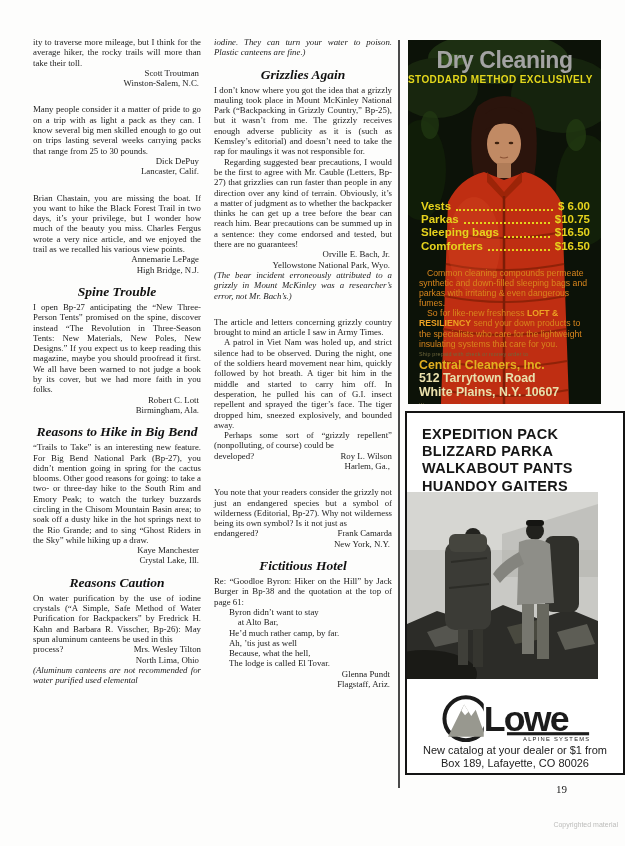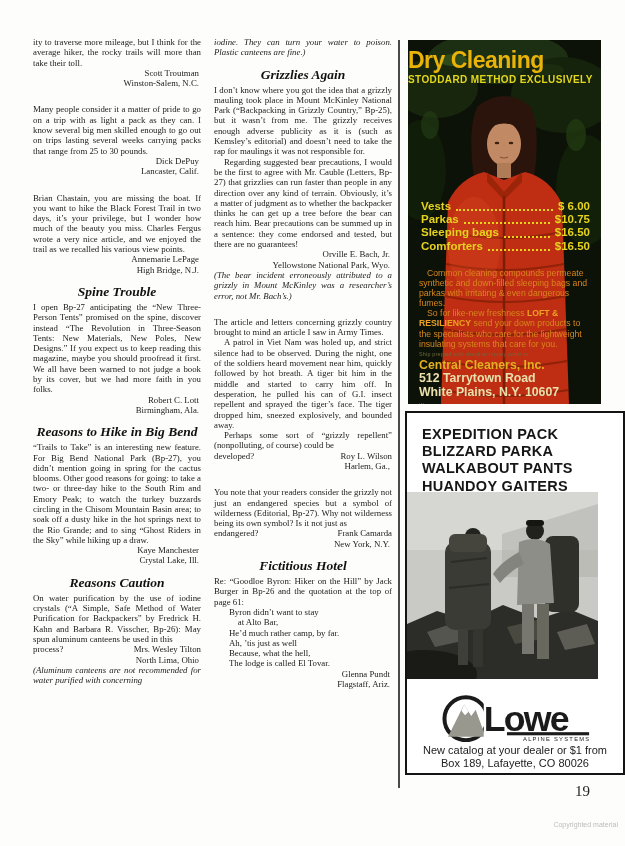--- a/index.html
+++ b/index.html
@@ -19,21 +19,21 @@
   .sig{text-align:right;padding-right:2px;}
   .split{display:flex;justify-content:space-between;}
   .poem{padding-left:15px;white-space:pre-wrap;}
   .poem div{line-height:10.3px;}
   .vrule{position:absolute;left:398px;top:40px;width:1.5px;height:748px;background:#4a4a4a;}
   
   #ad-dry{position:absolute;left:408px;top:40px;width:193px;height:364px;background:#0c1208;overflow:hidden;}
   #ad-dry .photo{position:absolute;inset:0;z-index:1;}
   #ad-dry .overlay{position:relative;z-index:2;}
   .dc-title{font-family:"Liberation Sans",sans-serif;font-weight:bold;font-size:23px;line-height:25px;
-    color:#eab308;text-align:left;margin-top:8px;letter-spacing:-0.5px;}
+    color:#a3a3a3;text-align:center;margin-top:8px;letter-spacing:-0.5px;}
   .dc-sub{font-family:"Liberation Sans",sans-serif;font-weight:bold;font-size:10px;letter-spacing:0.4px;
     color:#e3d71c;margin-top:1px;}
   .price-list{position:absolute;left:13px;right:11px;top:160px;z-index:2;}
   .price-row{display:flex;align-items:flex-end;color:#e6d31d;font-family:"Liberation Sans",sans-serif;
     font-weight:bold;font-size:11.5px;line-height:13.2px;}
   .price-leader{flex:1;border-bottom:2px dotted #e6d31d;margin:0 5px 2px;}
   .dc-body{position:absolute;left:11px;right:8px;top:228px;z-index:2;color:#d8861d;
     font-family:"Liberation Sans",sans-serif;font-size:8.7px;line-height:10.1px;text-align:left;}
   .dc-body p{margin:0;text-indent:8px;}
   .dc-bold{font-weight:bold;color:#eda223;}
@@ -43,22 +43,22 @@
   
   #ad-lowe{position:absolute;left:405px;top:411px;width:220px;height:364px;background:#fff;
     border:2.5px solid #141414;box-sizing:border-box;}
   .lowe-headlines{margin:13px 0 0 15px;font-family:"Liberation Sans",sans-serif;font-weight:bold;
     font-size:14.5px;line-height:17.2px;color:#161616;letter-spacing:0.3px;}
   .lowe-photo{position:absolute;top:79px;left:0;width:191px;height:187px;}
   .lowe-logo{position:absolute;top:279px;left:50%;transform:translateX(-50%);width:172px;height:50px;}
   .lowe-catalog{position:absolute;top:331px;left:0;width:100%;text-align:center;
     font-family:"Liberation Sans",sans-serif;font-size:11px;line-height:12.5px;color:#222;}
   
-  #page-num{position:absolute;left:556px;top:783px;width:34px;text-align:right;
-    font-size:15px;color:#222;}
+  #page-num{position:absolute;left:556px;top:783px;width:34px;text-align:left;
+    font-size:11px;color:#222;}
   #copyright{position:absolute;right:7px;top:821px;font-family:"Liberation Sans",sans-serif;
     font-size:7px;color:#bcbcba;}
 </style>
 </head>
 <body>
 
 <div id="col1" class="col">
     <p class="para">ity to traverse more mileage, but I think for the average hiker, the rocky trails will more than take their toll.</p>
     <div class="sig">
       <div>Scott Troutman</div>
@@ -88,21 +88,21 @@
     </div>
     <div class="heading">Reasons Caution</div>
     <p class="para">On water purification by the use of iodine crystals (“A Simple, Safe Method of Water Purification for Backpackers” by Fredrick H. Kahn and Barbara R. Visscher, Bp-26): May spun aluminum canteens be used in this</p>
     <div class="split">
       <span>process?</span>
       <span>Mrs. Wesley Tilton</span>
     </div>
     <div class="sig">
       <div>North Lima, Ohio</div>
     </div>
-    <p class="para italic">(Aluminum canteens are not recommended for water purified with concerning</p>
+    <p class="para italic">(Aluminum canteens are not recommended for water purified used elemental</p>
   </div>
 <div id="col2" class="col">
     <p class="para italic">iodine. They can turn your water to poison. Plastic canteens are fine.)</p>
     <div class="heading">Grizzlies Again</div>
     <p class="para">I don’t know where you got the idea that a grizzly mauling took place in Mount McKinley National Park (“Backpacking in Grizzly Country,” Bp-25), but it wasn’t from me. The grizzly receives enough adverse publicity as it is (such as Kemsley’s editorial) and doesn’t need to take the rap for maulings it was not responsible for.</p>
     <p class="para ind">Regarding suggested bear precautions, I would be the first to agree with Mr. Cauble (Letters, Bp-27) that grizzlies can run faster than people in any direction over any kind of terrain. Obviously, it’s a matter of judgment as to whether the backpacker thinks he can get up a tree before the bear can reach him. Bear precautions can be summed up in a sentence: they come endorsed and tested, but there are no guarantees!</p>
     <div class="sig">
       <div>Orville E. Bach, Jr.</div>
       <div>Yellowstone National Park, Wyo.</div>
     </div>
@@ -119,21 +119,21 @@
     </div>
     <p class="para gap">You note that your readers consider the grizzly not just an endangered species but a symbol of wilderness (Editorial, Bp-27). Why not wilderness being its own symbol? Is it not just as</p>
     <div class="split">
       <span>endangered?</span>
       <span>Frank Camarda</span>
     </div>
     <div class="sig">
       <div>New York, N.Y.</div>
     </div>
     <div class="heading">Fictitious Hotel</div>
-    <p class="para">Re: “Goodloe Byron: Hiker on the Hill” by Jack Burger in Bp-26 and the quotation at the top of page 61:</p>
+    <p class="para">Re: “Goodloe Byron: Hiker on the Hill” by Jack Burger in Bp-38 and the quotation at the top of page 61:</p>
     <div class="poem"><div>Byron didn’t want to stay</div><div>    at Alto Bar,</div><div>He’d much rather camp, by far.</div><div>Ah, ’tis just as well</div><div>Because, what the hell,</div><div>The lodge is called El Tovar.</div></div>
     <div class="sig">
       <div>Glenna Pundt</div>
       <div>Flagstaff, Ariz.</div>
     </div>
   </div>
 <div class="vrule"></div>
 
 <div id="ad-dry">
   <svg class="photo" viewBox="0 0 193 364" preserveAspectRatio="none">

